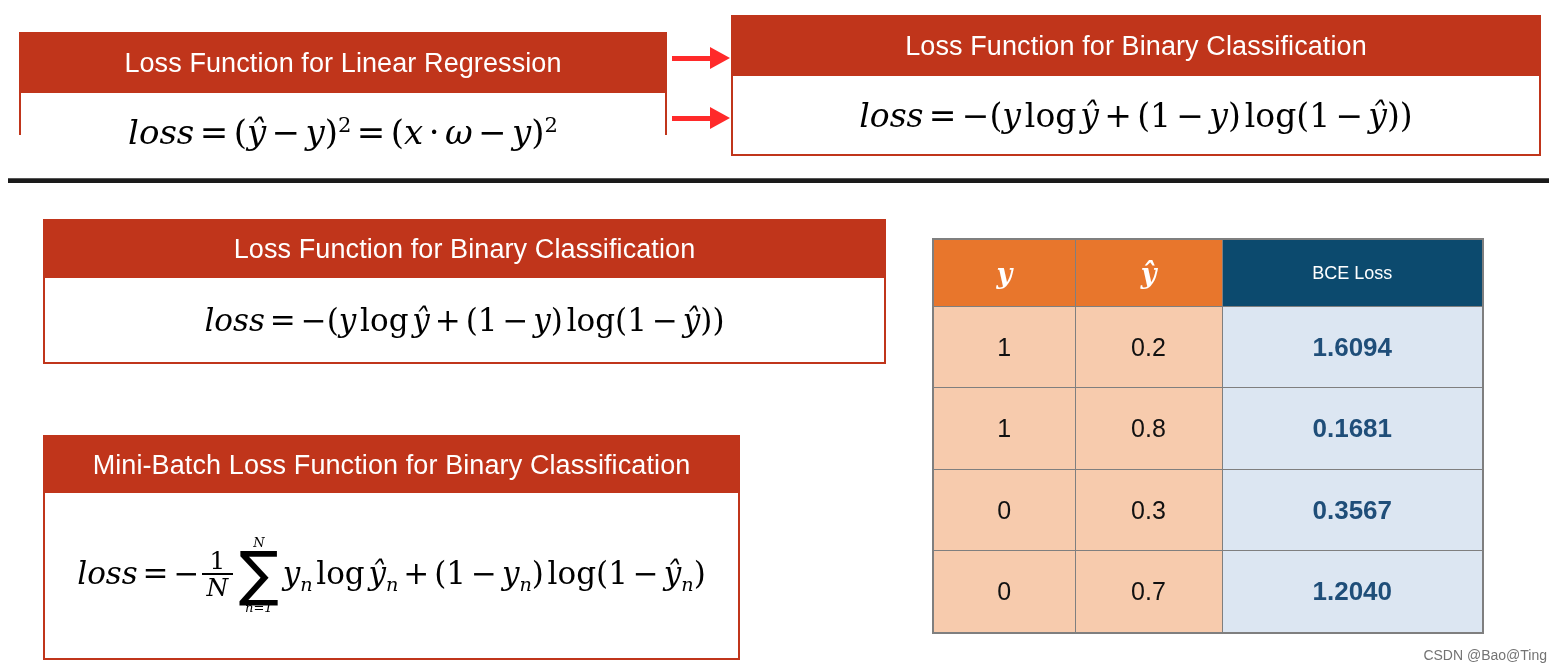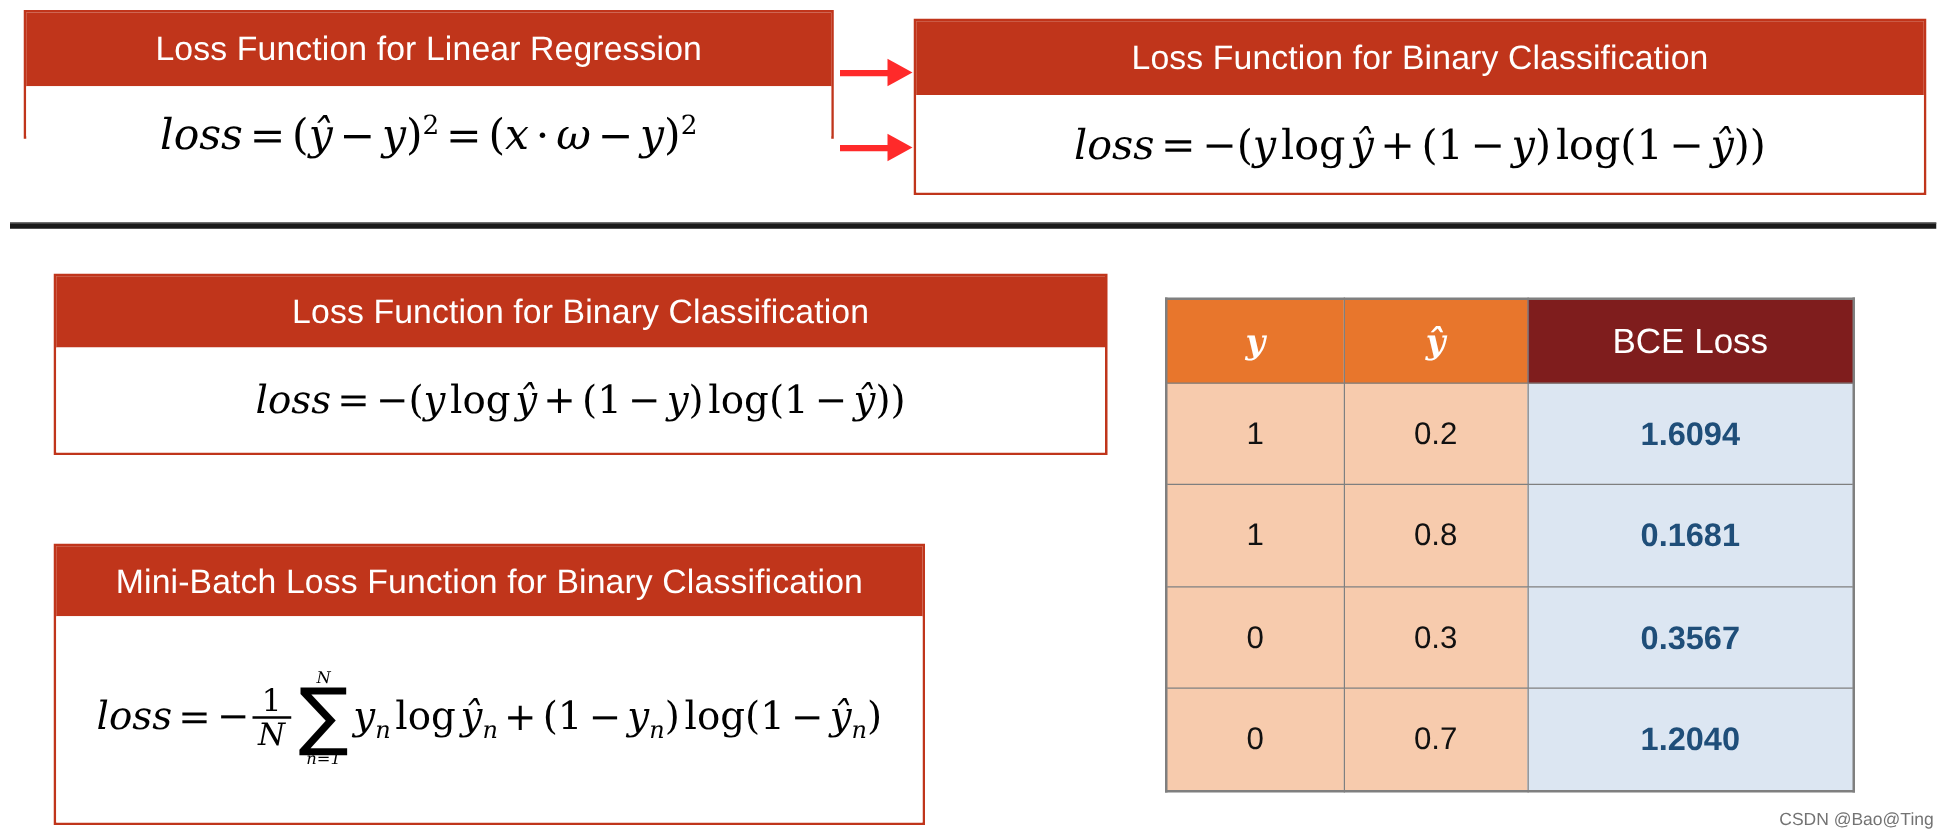--- a/index.html
+++ b/index.html
@@ -104,21 +104,21 @@
     font-weight: 500;
   }
   .sum .lim-bot {
     font-size: .42em;
     font-style: italic;
     line-height: 1;
     margin-top: -0.08em;
   }
 
   
-  #card-linear   { left: 19px;  top: 8px;  width: 648px; height: 103px; }
+  #card-linear   { left: 19px;  top: 32px;  width: 648px; height: 103px; }
   #card-linear .card-header { height: 59px; font-size: 27px; }
   #card-linear .card-body   { height: 78px; align-items: center; }
   #card-linear .math        { font-size: 34px; }
 
   #card-binary-top { left: 731px; top: 15px; width: 810px; height: 141px; }
   #card-binary-top .card-header { height: 59px; font-size: 27px; }
   #card-binary-top .card-body   { height: 78px; }
   #card-binary-top .math        { font-size: 33px; }
 
   
@@ -190,26 +190,26 @@
   .th-orange {
     background: #E8762C;
     color: #ffffff;
     height: 66px;
     font-family: "DejaVu Serif", "Liberation Serif", serif;
     font-style: italic;
     font-weight: bold;
     font-size: 27px;
   }
   .th-blue {
-    background: #7f1d1d;
+    background: #0c4a6e;
     color: #ffffff;
     height: 66px;
     font-family: "Liberation Sans", sans-serif;
     font-weight: normal;
-    font-size: 28px;
+    font-size: 18px;
   }
   .cell-peach {
     background: #F7CBAD;
     color: #111111;
     height: 66px;
     font-size: 25px;
     font-family: "Liberation Sans", sans-serif;
   }
   .cell-lightblue {
     background: #DCE6F2;

